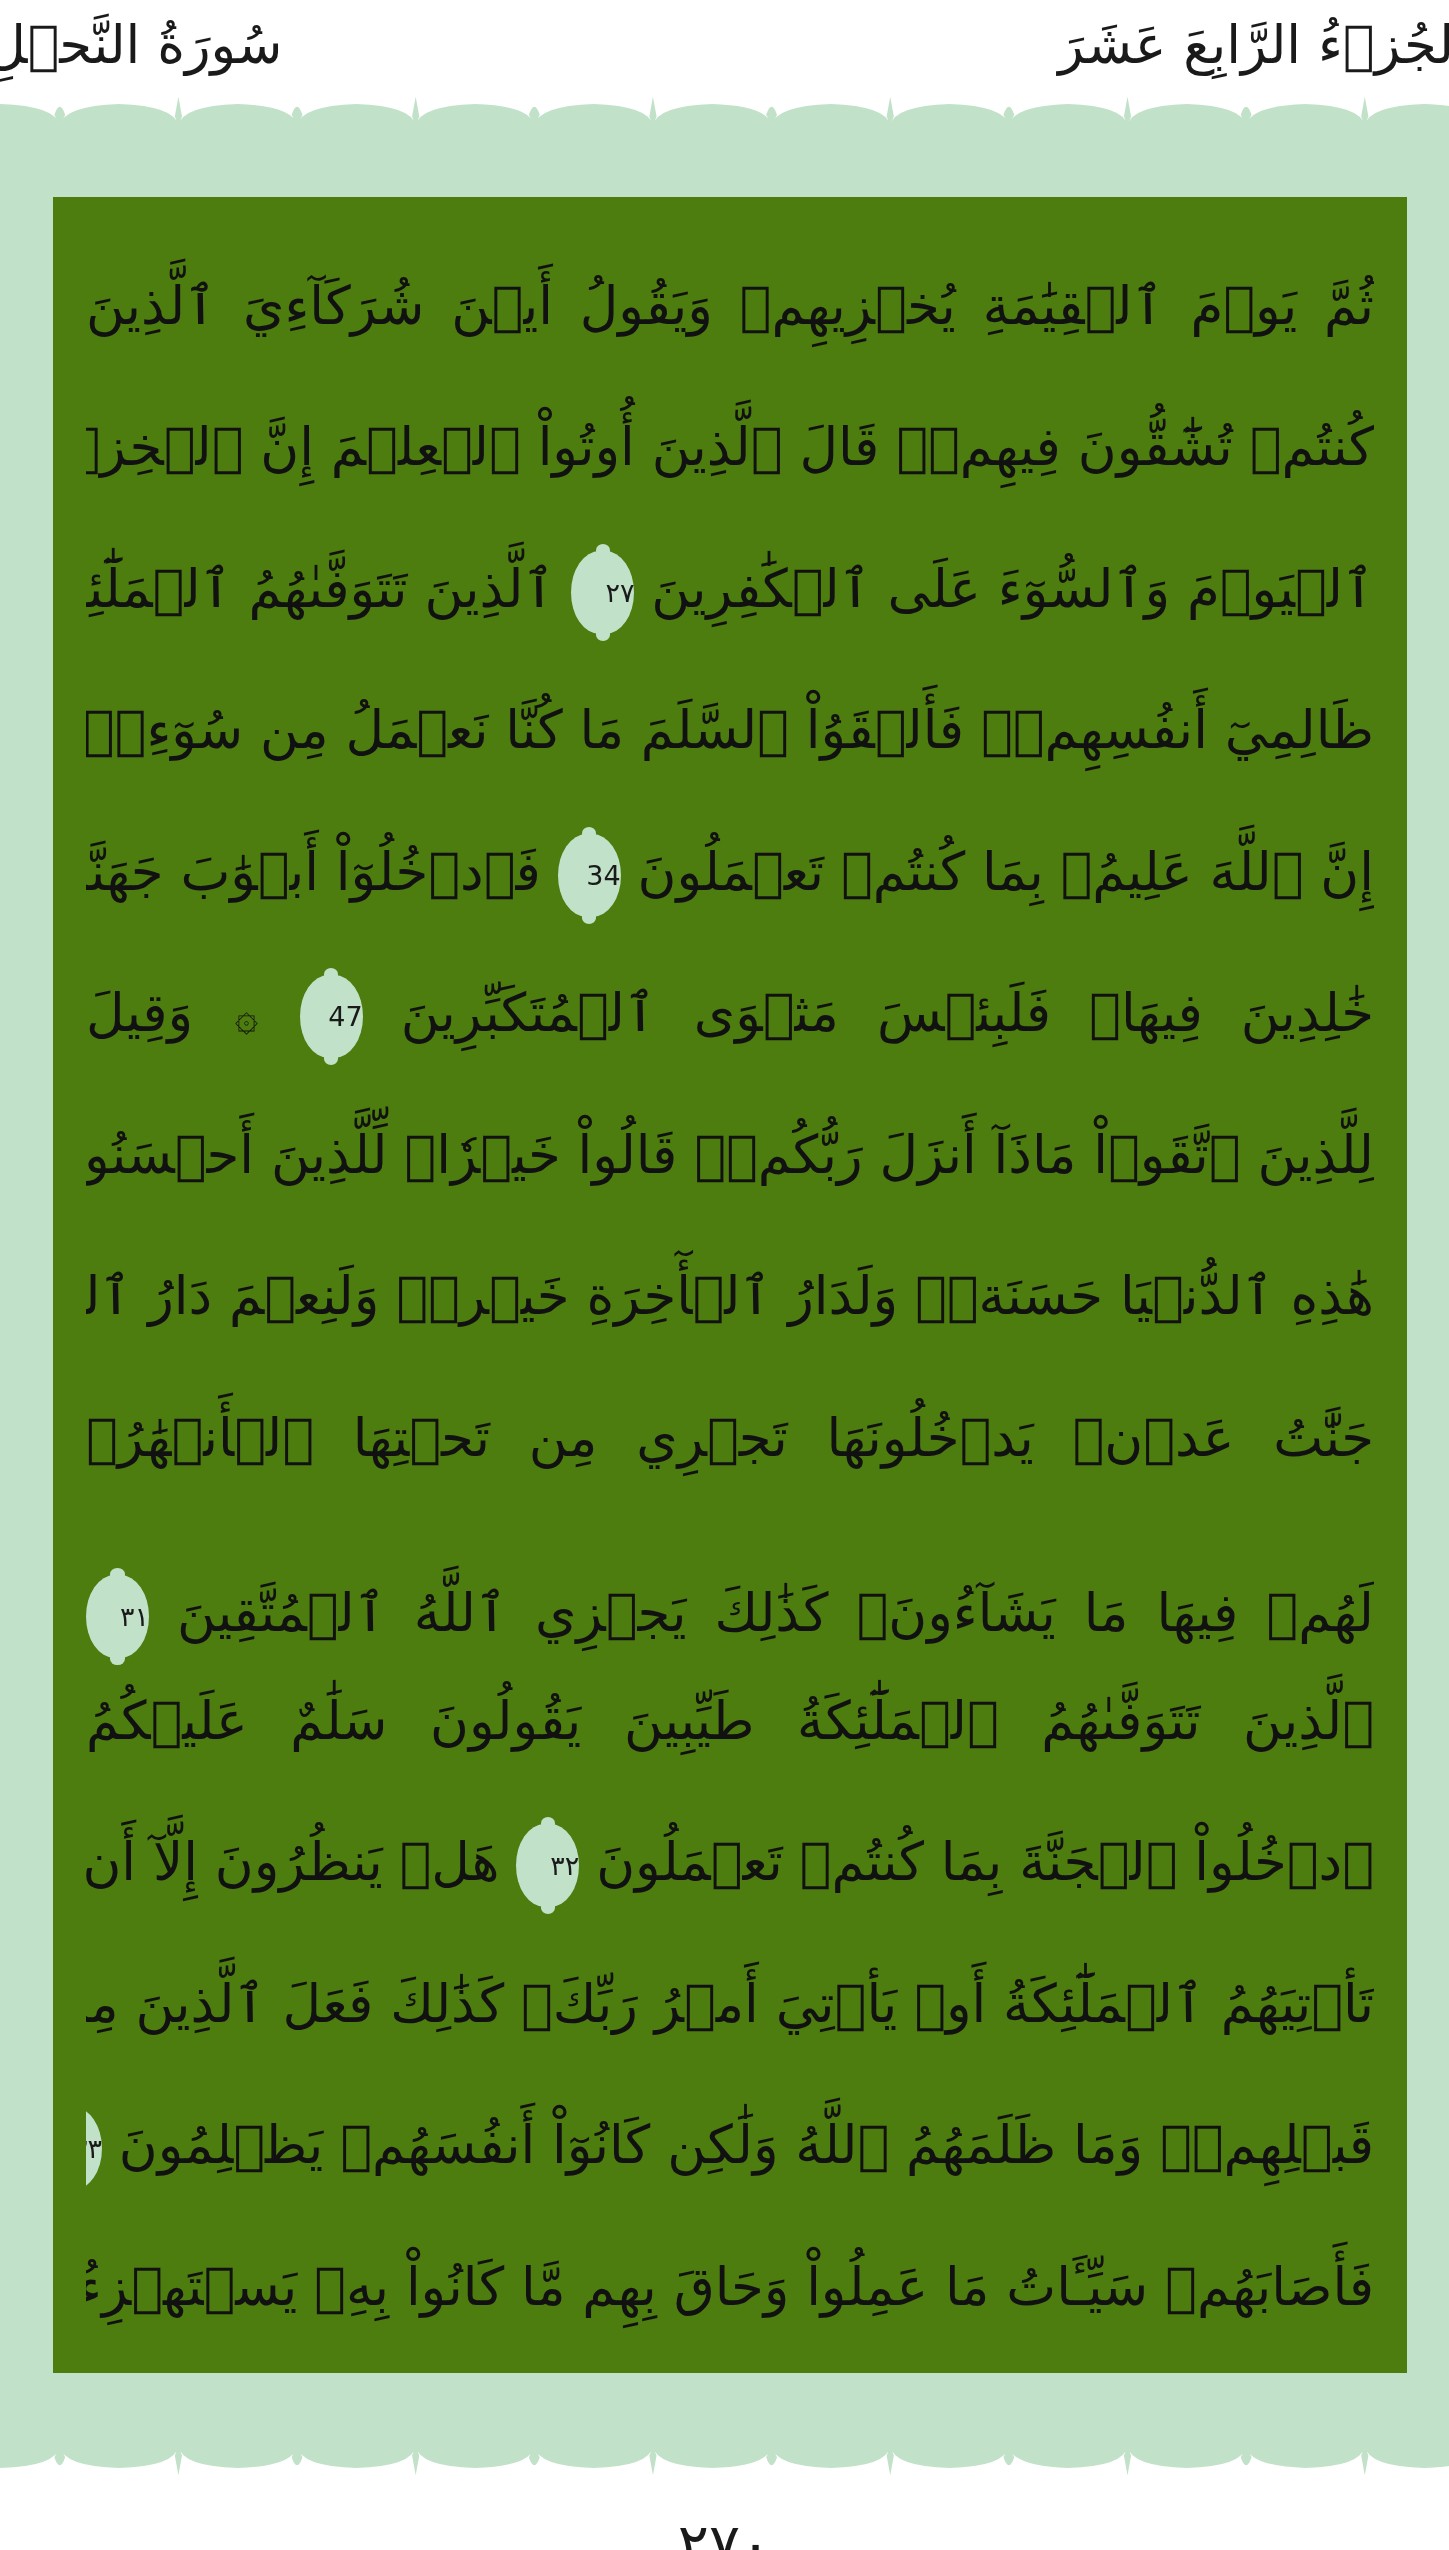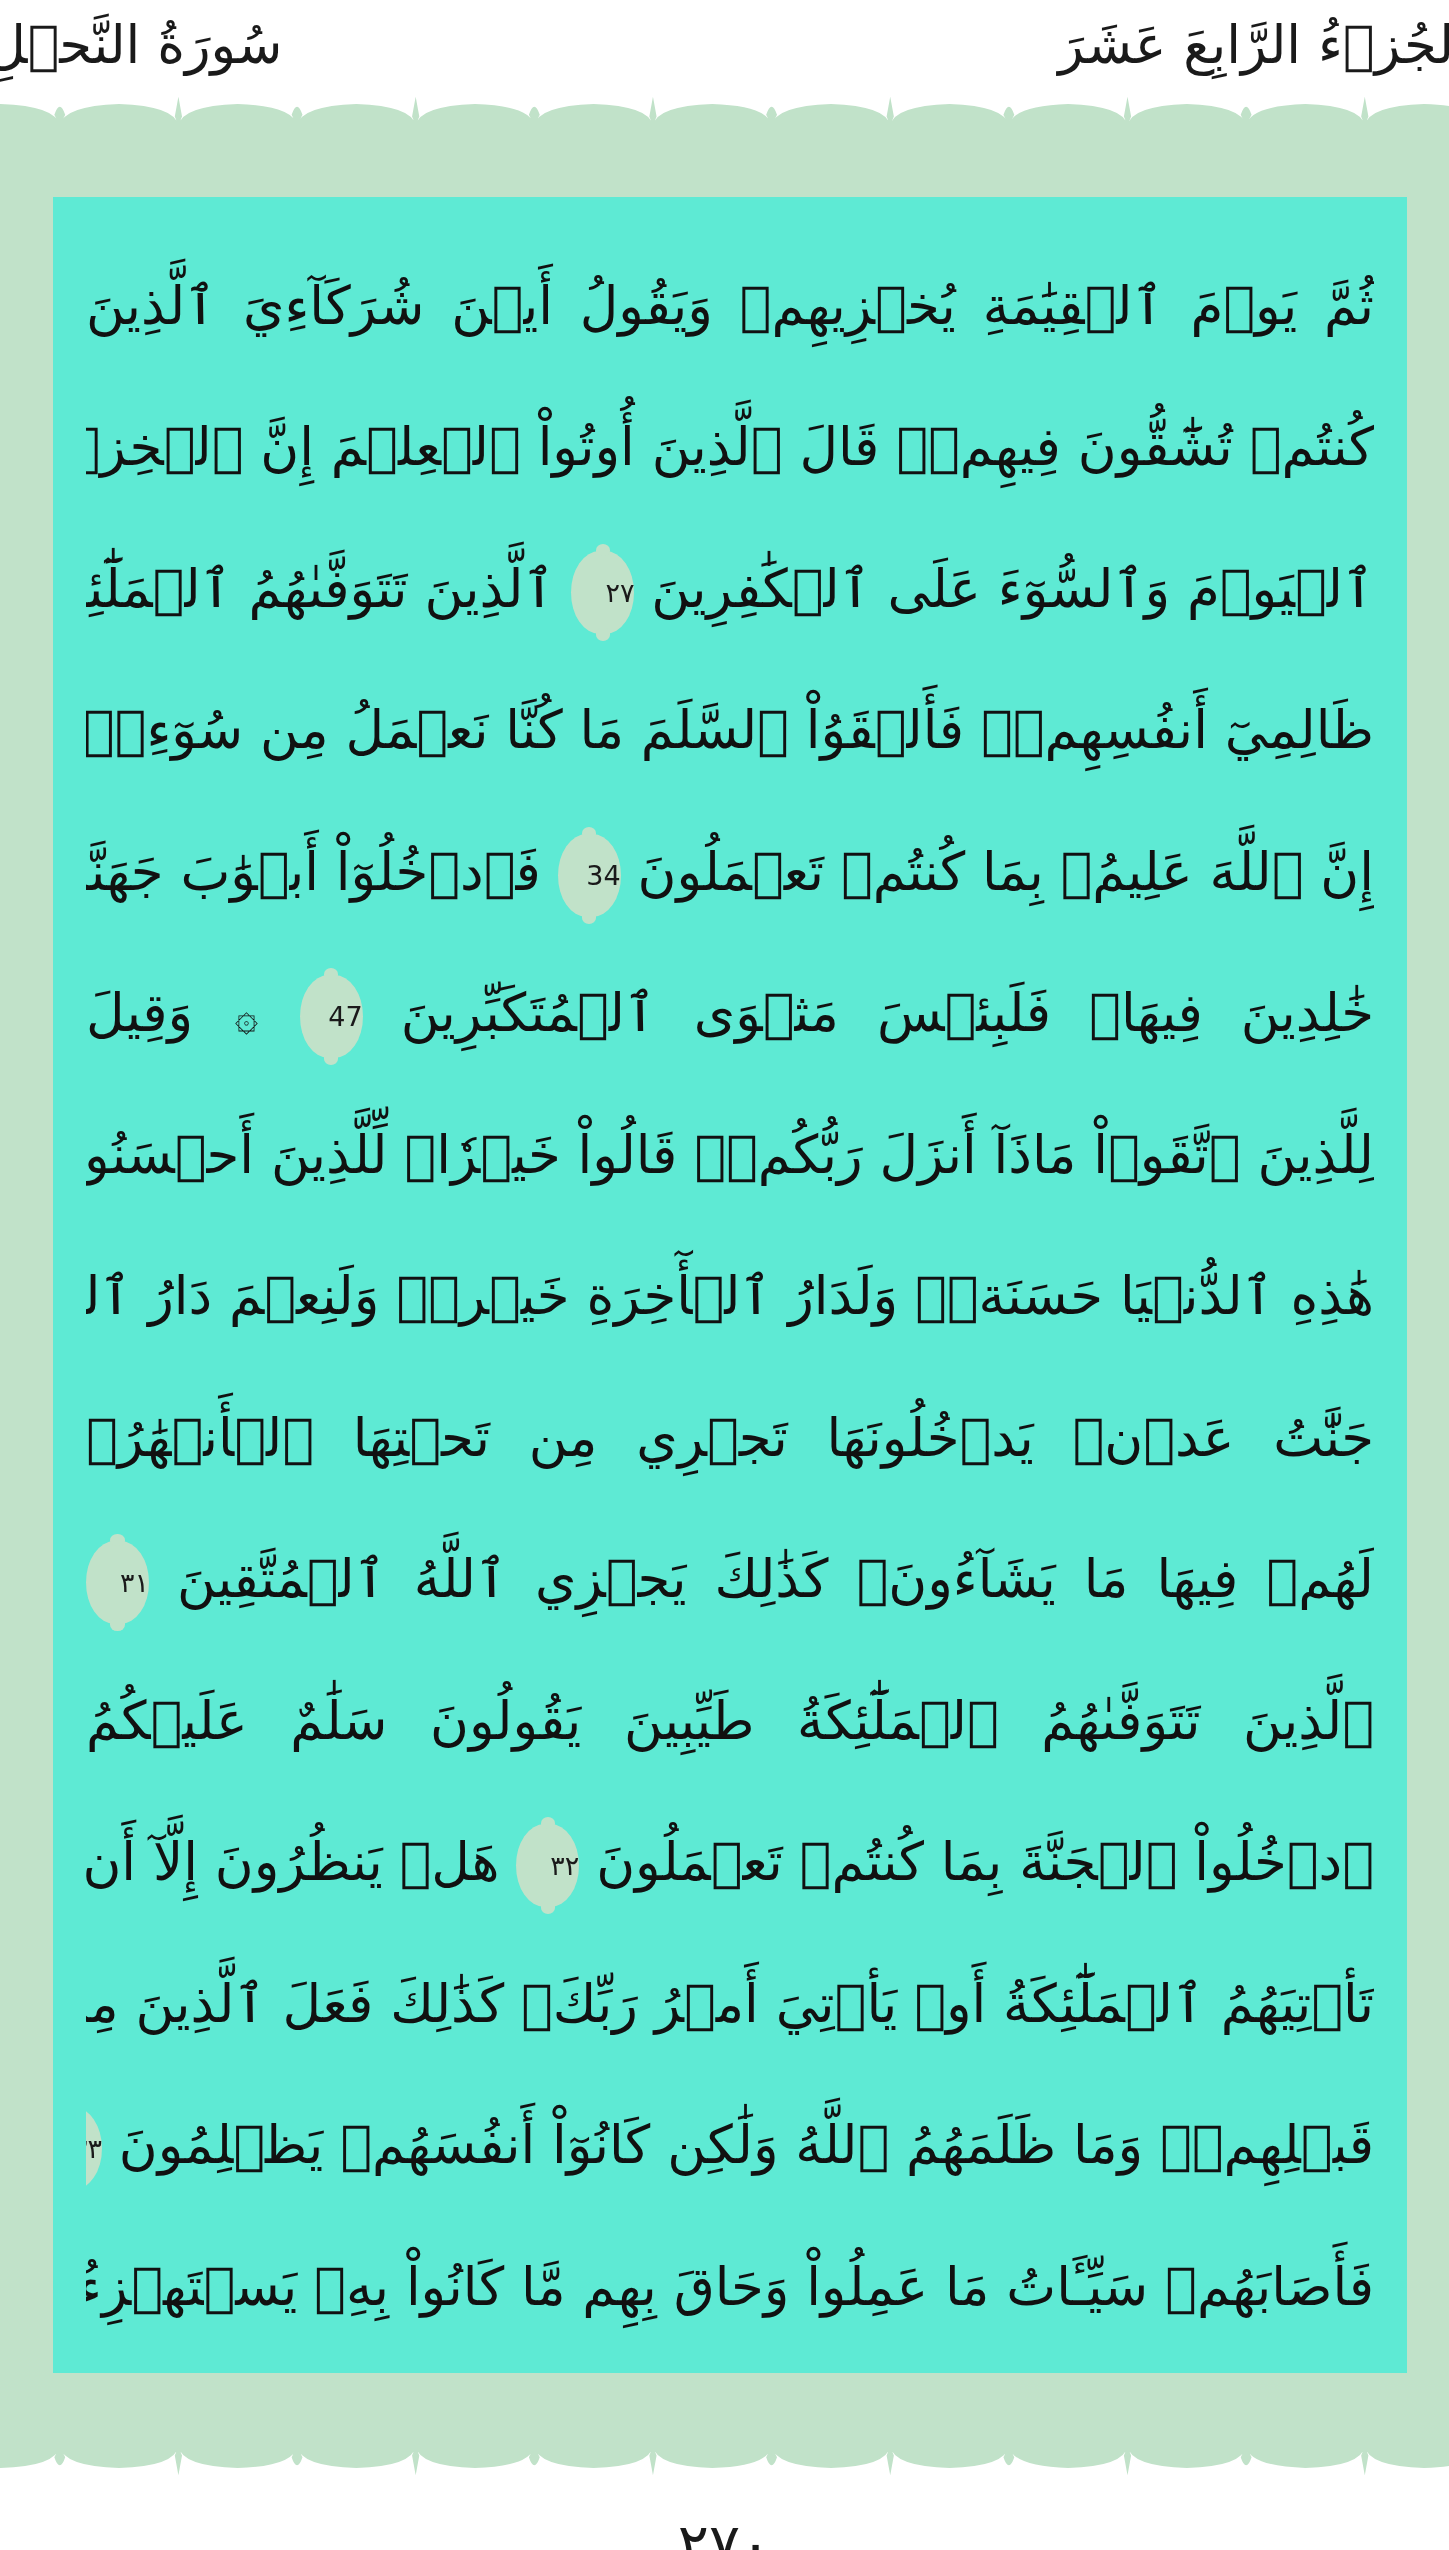--- a/index.html
+++ b/index.html
@@ -22,21 +22,21 @@
   .frame-body {
     position: absolute; left: 0; top: 31px; width: 1449px; height: 2320px;
     background: #c1e2c9;
   }
   .scallop { position: absolute; left: 0; width: 1449px; height: 36px; }
   .scallop-top { top: 0; }
   .scallop-bottom { bottom: 0; transform: scaleY(-1); }
 
   .panel {
     position: absolute; left: 53px; top: 197px; width: 1354px; height: 2176px;
-    background: #5eead4;
+    background: #4d7c0f;
   }
   .lines {
     position: absolute; left: 0; top: 0; width: 100%; height: 100%;
   }
   .line {
     position: absolute; left: 33px; right: 33px; height: 141px;
     direction: rtl; text-align: justify; text-align-last: justify;
     font-family: "DejaVu Sans", sans-serif;
     font-size: 53px; line-height: 141px; color: #111111;
     white-space: nowrap; overflow: hidden;
@@ -83,21 +83,21 @@
   <div class="lines" id="lines">
       <div class="line" style="top: 38px;"><span>ثُمَّ يَوۡمَ ٱلۡقِيَٰمَةِ يُخۡزِيهِمۡ وَيَقُولُ أَيۡنَ شُرَكَآءِيَ ٱلَّذِينَ</span> </div>
       <div class="line" style="top: 179px;"><span>كُنتُمۡ تُشَٰٓقُّونَ فِيهِمۡۚ قَالَ ٱلَّذِينَ أُوتُواْ ٱلۡعِلۡمَ إِنَّ ٱلۡخِزۡيَ</span> </div>
       <div class="line" style="top: 321px;"><span>ٱلۡيَوۡمَ وَٱلسُّوٓءَ عَلَى ٱلۡكَٰفِرِينَ</span> <span class="ayah-marker">٢٧</span> <span>ٱلَّذِينَ تَتَوَفَّىٰهُمُ ٱلۡمَلَٰٓئِكَةُ</span> </div>
       <div class="line" style="top: 462px;"><span>ظَالِمِيٓ أَنفُسِهِمۡۖ فَأَلۡقَوُاْ ٱلسَّلَمَ مَا كُنَّا نَعۡمَلُ مِن سُوٓءِۭۚ بَلَىٰٓۚ</span> </div>
       <div class="line" style="top: 604px;"><span>إِنَّ ٱللَّهَ عَلِيمُۢ بِمَا كُنتُمۡ تَعۡمَلُونَ</span> <span class="ayah-marker">34</span> <span>فَٱدۡخُلُوٓاْ أَبۡوَٰبَ جَهَنَّمَ</span> </div>
       <div class="line" style="top: 745px;"><span>خَٰلِدِينَ فِيهَاۖ فَلَبِئۡسَ مَثۡوَى ٱلۡمُتَكَبِّرِينَ</span> <span class="ayah-marker">47</span> <span class="hizb-star">۞</span> <span>وَقِيلَ</span> </div>
       <div class="line" style="top: 887px;"><span>لِلَّذِينَ ٱتَّقَوۡاْ مَاذَآ أَنزَلَ رَبُّكُمۡۚ قَالُواْ خَيۡرٗاۗ لِّلَّذِينَ أَحۡسَنُواْ فِي</span> </div>
       <div class="line" style="top: 1028px;"><span>هَٰذِهِ ٱلدُّنۡيَا حَسَنَةٞۚ وَلَدَارُ ٱلۡأٓخِرَةِ خَيۡرٞۚ وَلَنِعۡمَ دَارُ ٱلۡمُتَّقِينَ</span>  </div>
       <div class="line" style="top: 1170px;"><span>جَنَّٰتُ عَدۡنٖ يَدۡخُلُونَهَا تَجۡرِي مِن تَحۡتِهَا ٱلۡأَنۡهَٰرُۖ</span> </div>
-      <div class="line" style="top: 1311px;"><span>لَهُمۡ فِيهَا مَا يَشَآءُونَۚ كَذَٰلِكَ يَجۡزِي ٱللَّهُ ٱلۡمُتَّقِينَ</span> <span class="ayah-marker">٣١</span> </div>
+      <div class="line" style="top: 1345px;"><span>لَهُمۡ فِيهَا مَا يَشَآءُونَۚ كَذَٰلِكَ يَجۡزِي ٱللَّهُ ٱلۡمُتَّقِينَ</span> <span class="ayah-marker">٣١</span> </div>
       <div class="line" style="top: 1453px;"><span>ٱلَّذِينَ تَتَوَفَّىٰهُمُ ٱلۡمَلَٰٓئِكَةُ طَيِّبِينَ يَقُولُونَ سَلَٰمٌ عَلَيۡكُمُ</span> </div>
       <div class="line" style="top: 1594px;"><span>ٱدۡخُلُواْ ٱلۡجَنَّةَ بِمَا كُنتُمۡ تَعۡمَلُونَ</span> <span class="ayah-marker">٣٢</span> <span>هَلۡ يَنظُرُونَ إِلَّآ أَن</span> </div>
       <div class="line" style="top: 1736px;"><span>تَأۡتِيَهُمُ ٱلۡمَلَٰٓئِكَةُ أَوۡ يَأۡتِيَ أَمۡرُ رَبِّكَۚ كَذَٰلِكَ فَعَلَ ٱلَّذِينَ مِن</span> </div>
       <div class="line" style="top: 1877px;"><span>قَبۡلِهِمۡۚ وَمَا ظَلَمَهُمُ ٱللَّهُ وَلَٰكِن كَانُوٓاْ أَنفُسَهُمۡ يَظۡلِمُونَ</span> <span class="ayah-marker">٣٣</span> </div>
       <div class="line" style="top: 2019px;"><span>فَأَصَابَهُمۡ سَيِّـَٔاتُ مَا عَمِلُواْ وَحَاقَ بِهِم مَّا كَانُواْ بِهِۦ يَسۡتَهۡزِءُونَ</span>  </div>
     </div>
 </div>
 
 <div class="page-number">٢٧٠</div>
 

